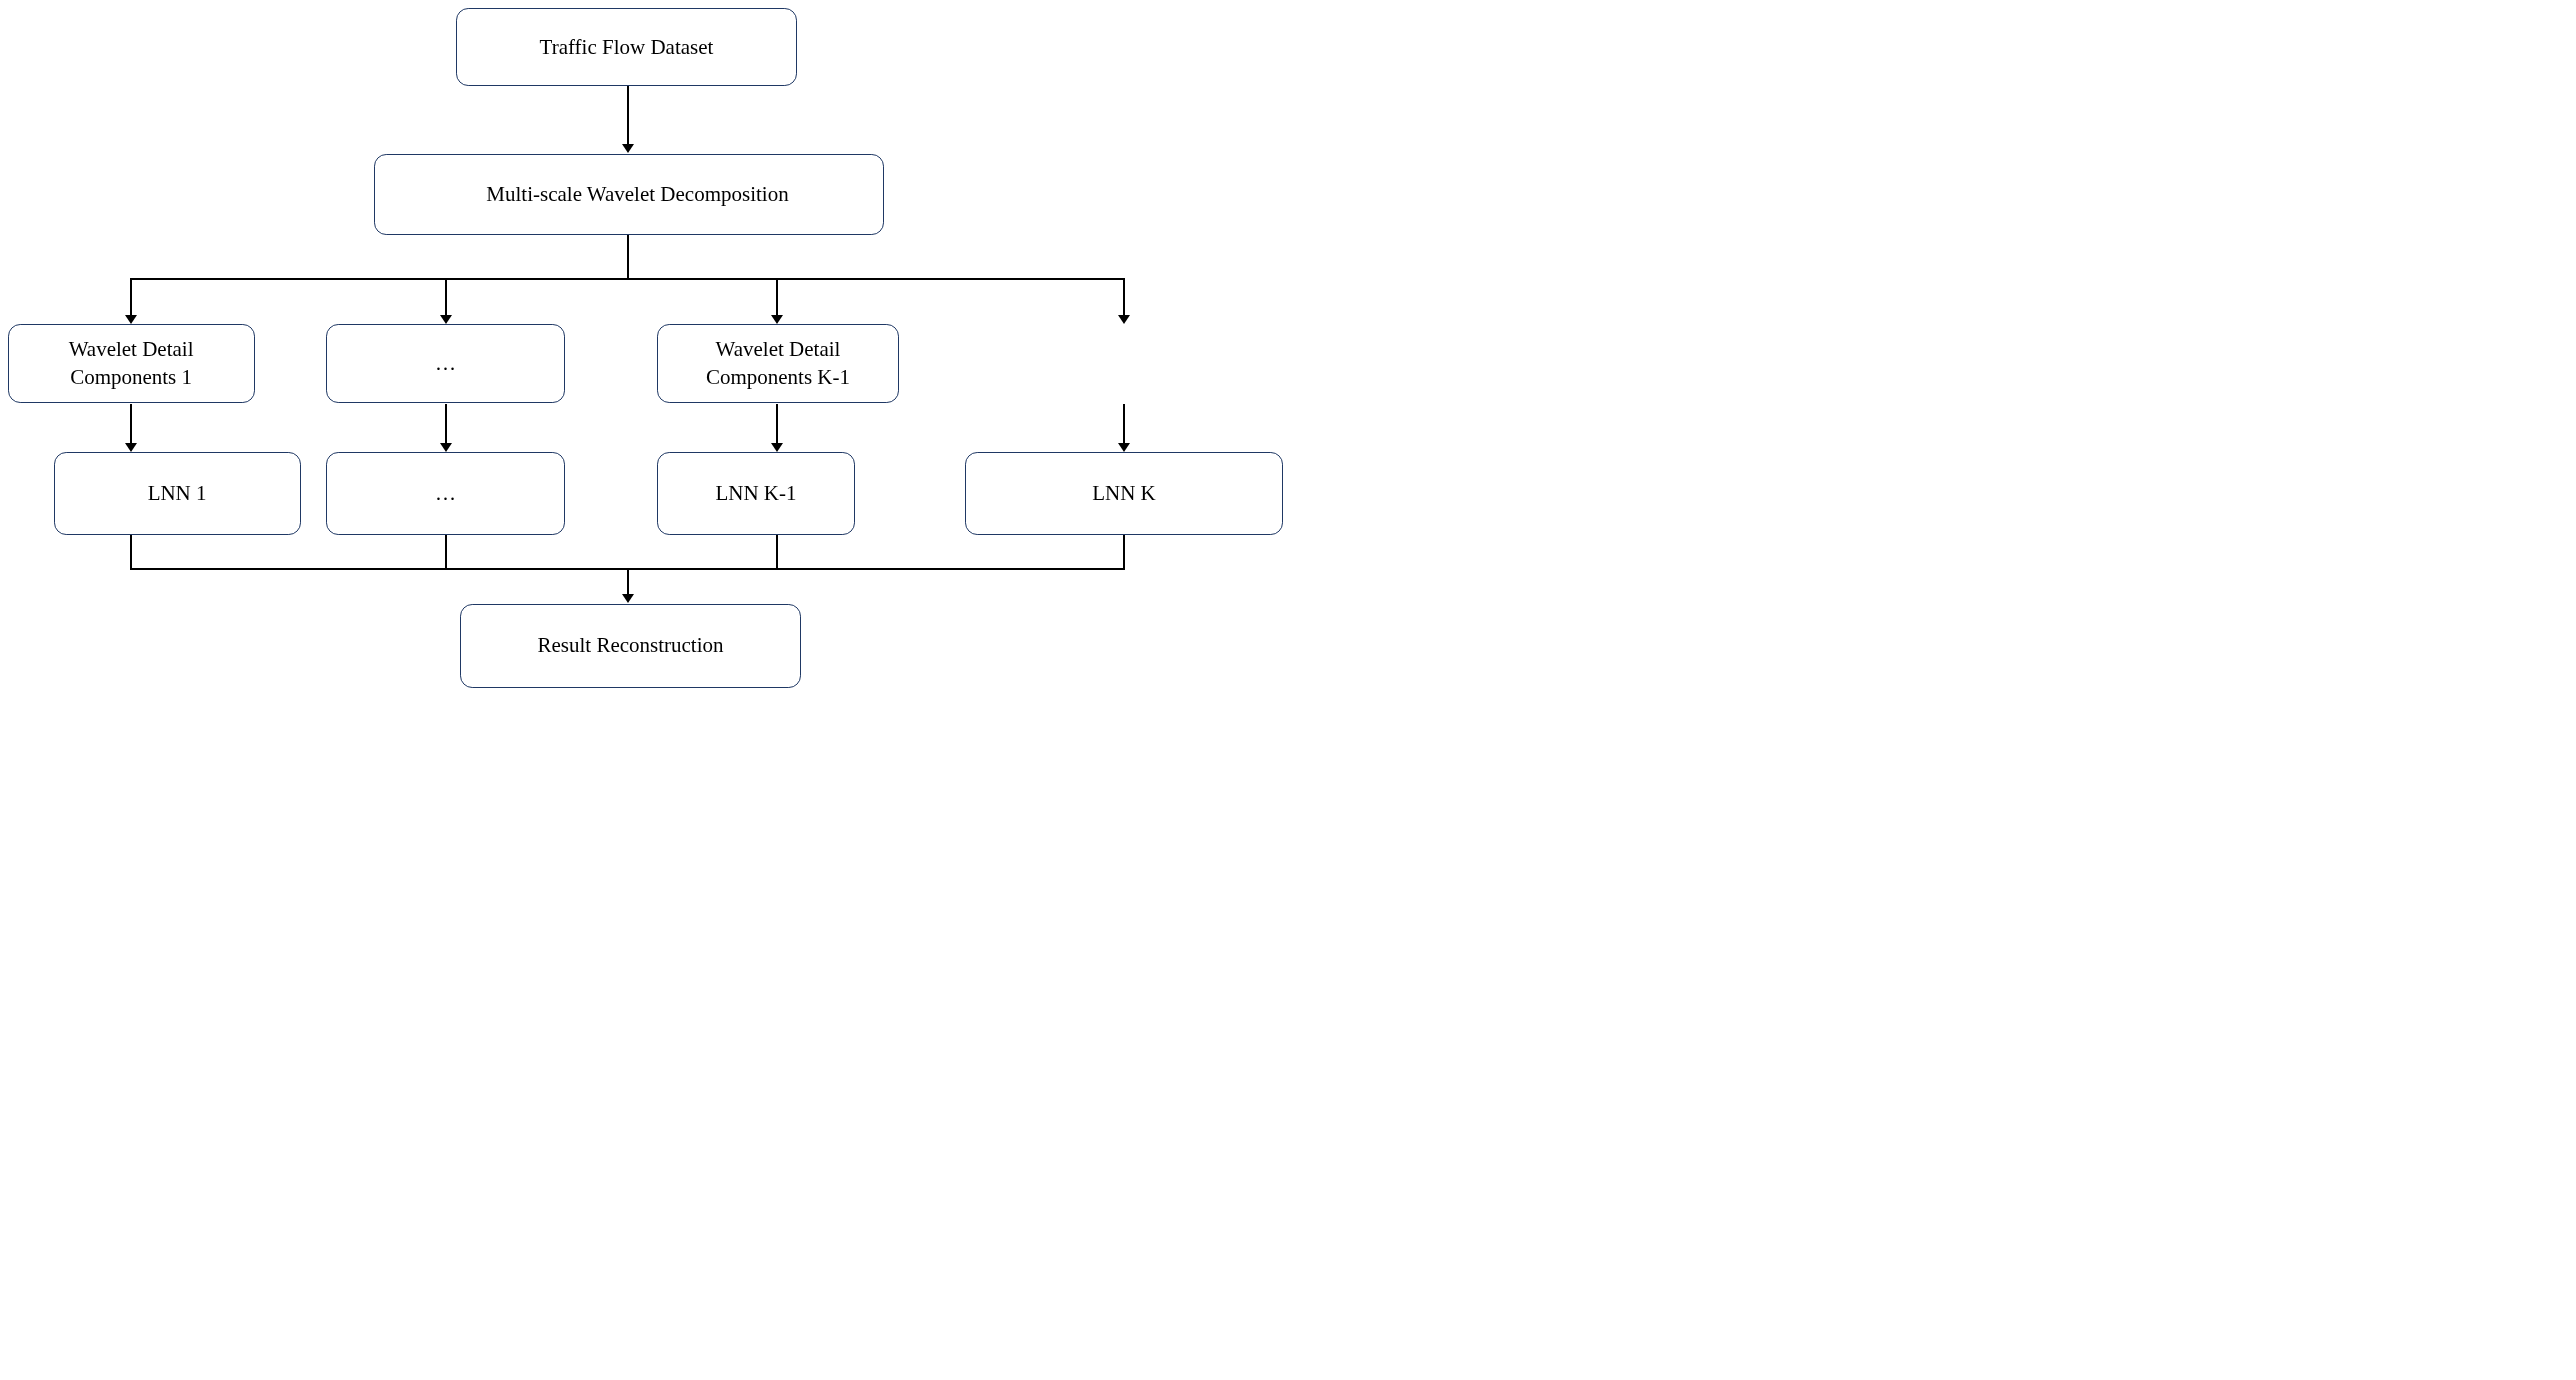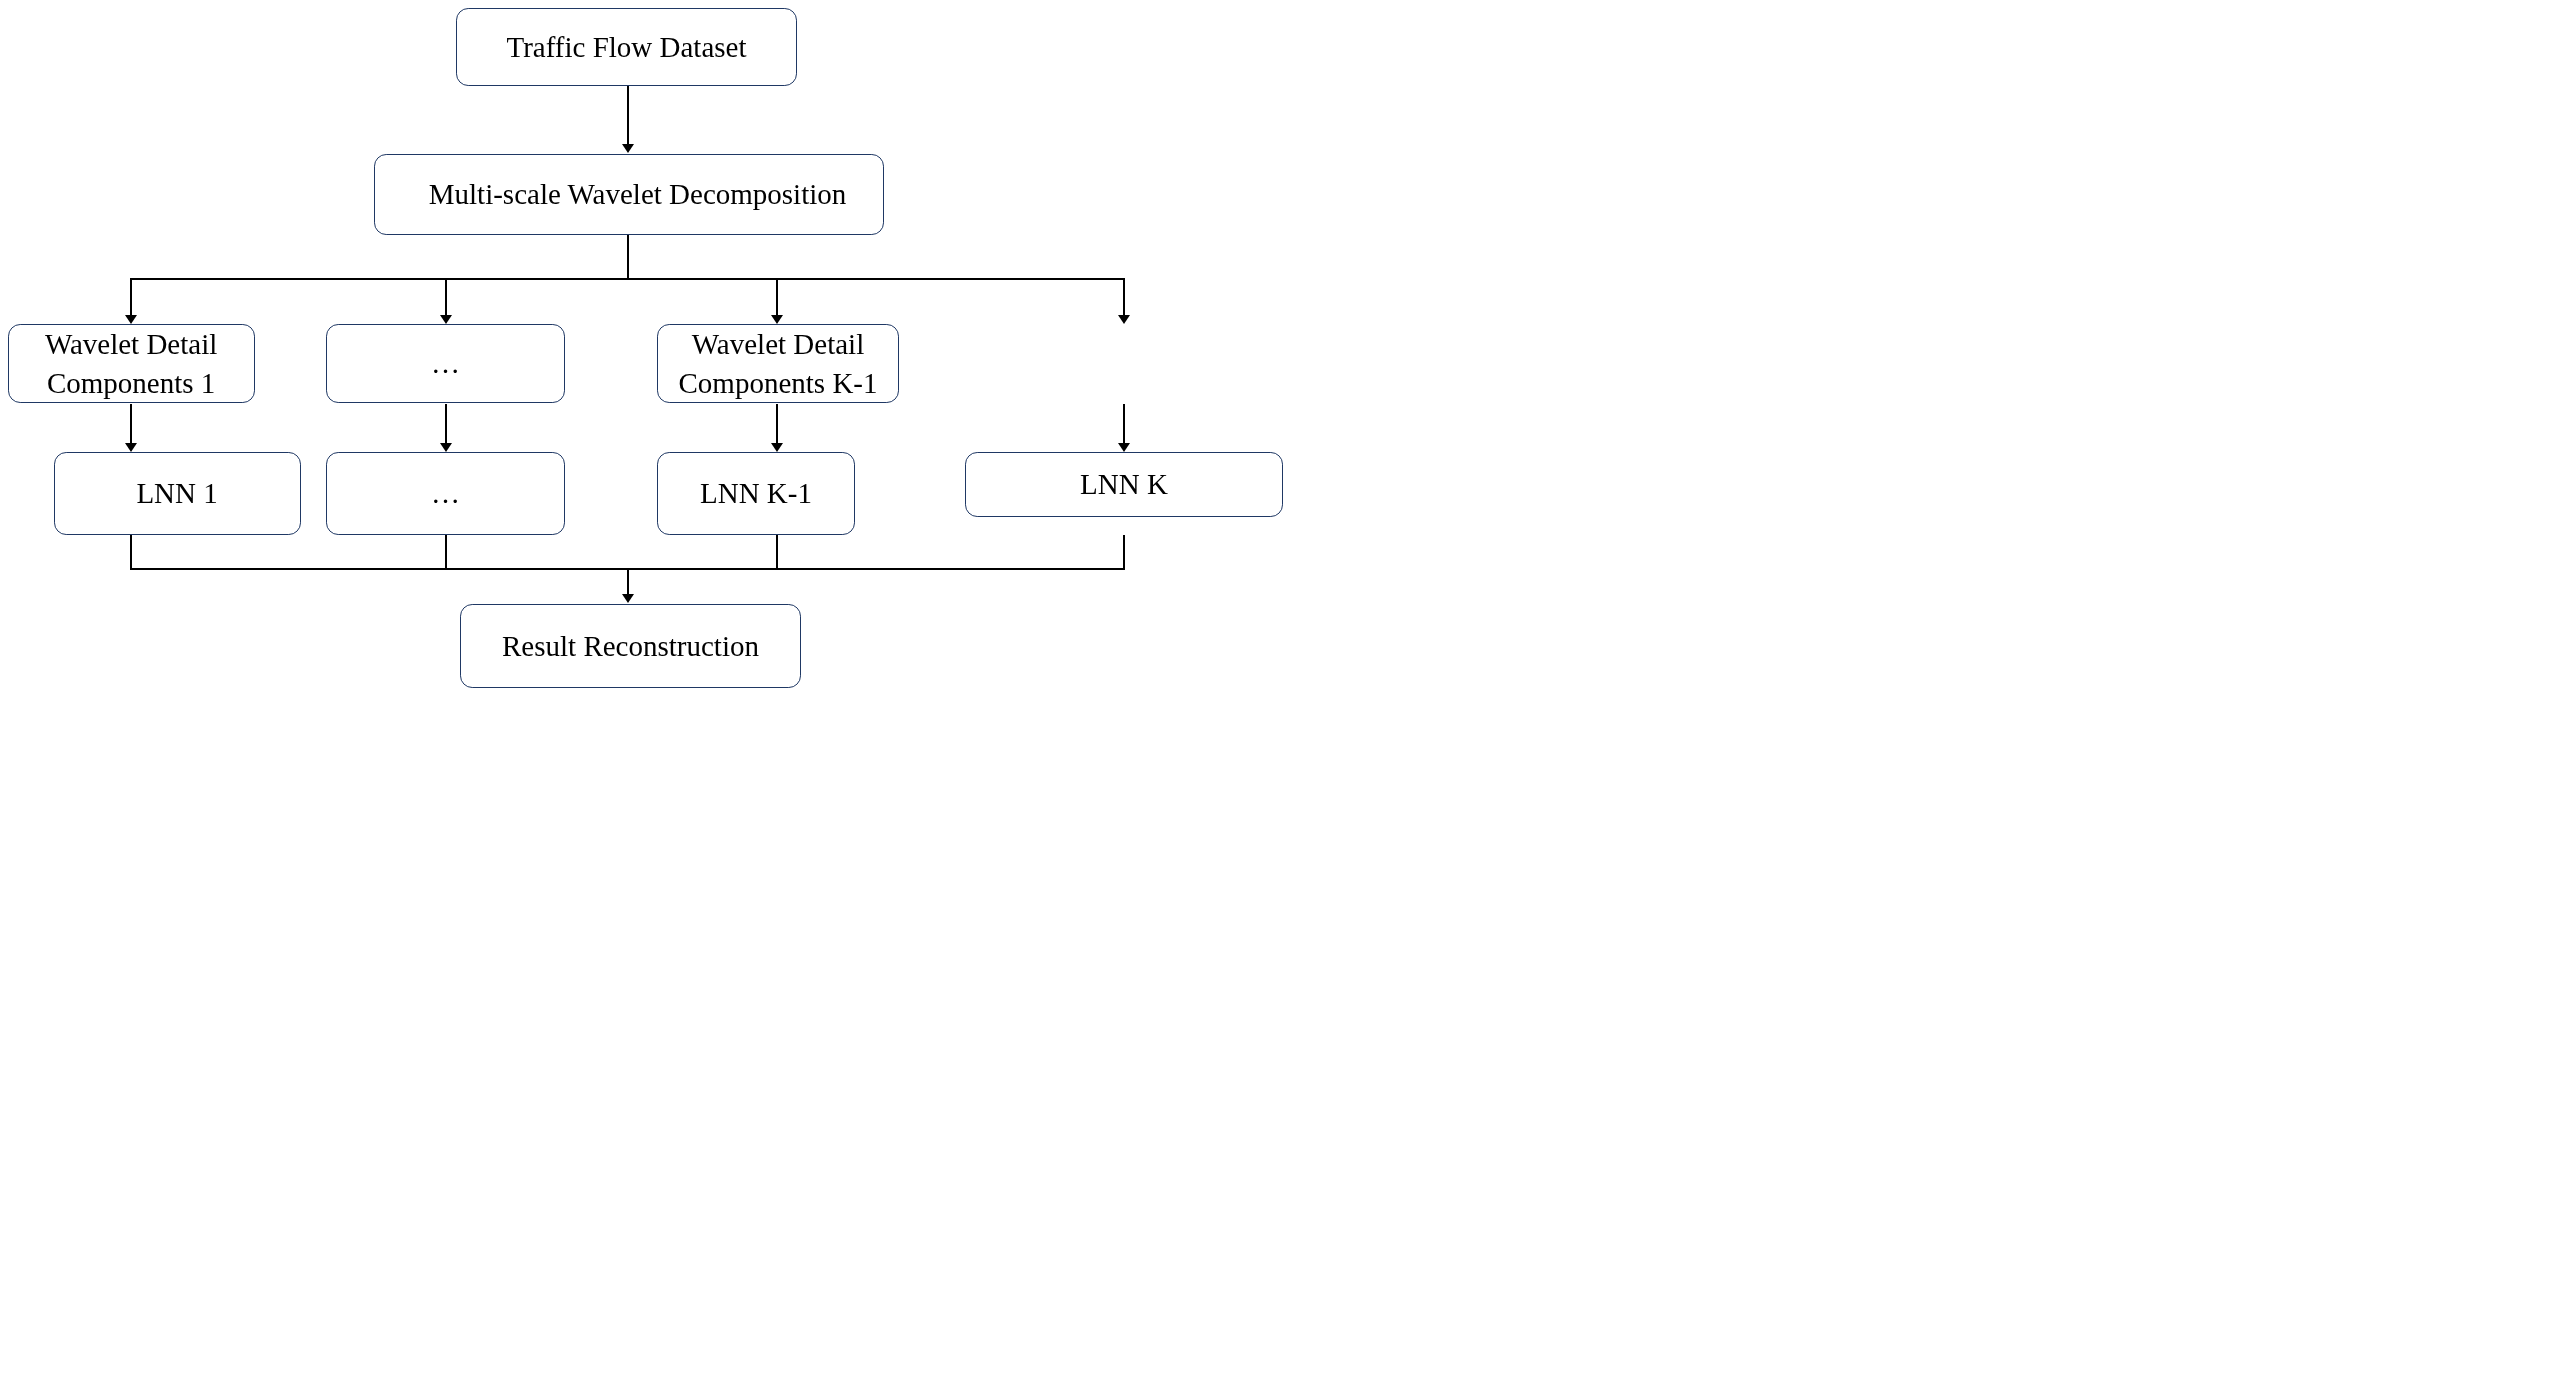--- a/index.html
+++ b/index.html
@@ -21,21 +21,21 @@
     border: 1.9px solid #1f3864;
     border-radius: 12.2px;
     background: #ffffff;
     display: flex;
     align-items: center;
     justify-content: center;
     text-align: center;
     color: #000000;
   }
   .box .label {
-    font-size: 29px;
+    font-size: 21px;
     line-height: 1.32;
     white-space: pre-line;
     color: #000000;
     padding: 0 6.1px;
   }
   
   .vline {
     position: absolute;
     width: 2.3px;
     background: #000000;
@@ -107,21 +107,21 @@
 
   <div class="box" style="left:7.6px; top:452px; width:247px; height:83px;margin-left:46px;">
     <span class="label">LNN 1</span>
   </div>
   <div class="box" style="left:326px; top:452px; width:239px; height:83px;">
     <span class="label">…</span>
   </div>
   <div class="box" style="left:657px; top:452px; width:198px; height:83px;">
     <span class="label">LNN K-1</span>
   </div>
-  <div class="box" style="left:965px; top:452px; width:318px; height:65px;">
+  <div class="box" style="left:965px; top:452px; width:318px; height:83px;">
     <span class="label">LNN K</span>
   </div>
 
   <div class="vline" style="left:130px; top:535px; height:35px;"></div>
   <div class="vline" style="left:445px; top:535px; height:35px;"></div>
   <div class="vline" style="left:776px; top:535px; height:35px;"></div>
   <div class="vline" style="left:1123px; top:535px; height:35px;"></div>
 
   <div class="hline" style="left:130px; top:568px; width:995px;"></div>
 

